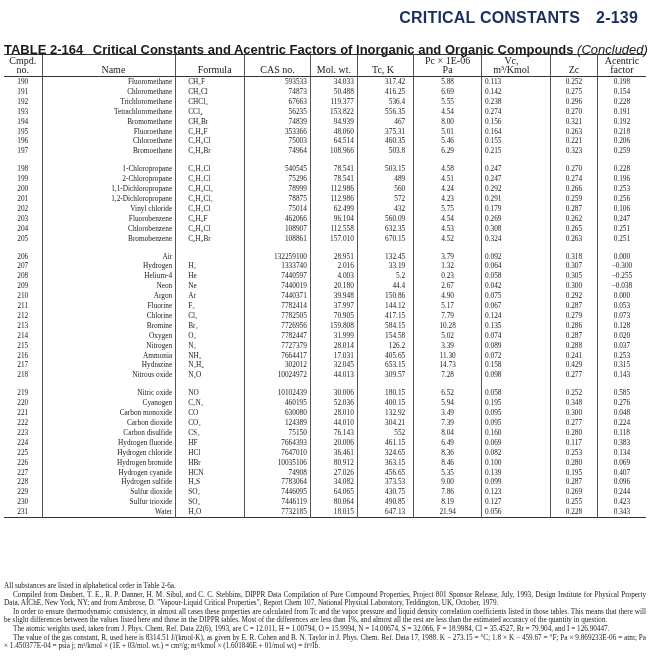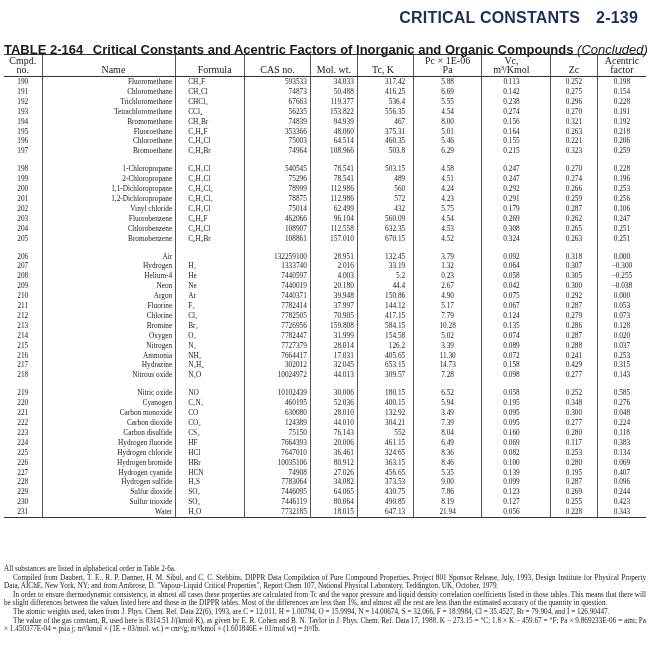--- a/index.html
+++ b/index.html
@@ -16,27 +16,27 @@
   table.data th, table.data td { border-left: 1.2px solid #555; }
   table.data th:first-child, table.data td:first-child { border-left: none; }
   table.data tbody { border-bottom: 1.5px solid #333; }
   .c-no { width: 30px; text-align: center; }
   .c-name { width: 112px; text-align: right; padding-left: 12px !important; }
   .c-formula { width: 50px; text-align: left; padding-left: 12px !important; }
   .c-cas { width: 56px; text-align: right; }
   .c-mw { width: 38px; text-align: right; }
   .c-tc { width: 42px; text-align: right; padding-right: 8px !important; }
   .c-pc { width: 58px; text-align: center; }
-  .c-vc { width: 50px; text-align: center; padding-right: 12px !important; }
+  .c-vc { width: 50px; text-align: left; padding-right: 12px !important; }
   .c-zc { width: 38px; text-align: center; }
   .c-af { width: 40px; text-align: center; }
   th.c-name, th.c-formula { text-align: center; }
   th.c-cas, th.c-mw, th.c-tc, th.c-vc { text-align: center; }
   tr.gap td { height: 8px; }
-  .notes { position: absolute; top: 565px; left: 4px; width: 642px; font-size: 7.2px; line-height: 8.6px; text-align: justify; }
+  .notes { position: absolute; top: 582px; left: 4px; width: 642px; font-size: 7.2px; line-height: 8.6px; text-align: justify; }
   .notes p { margin: 0; text-indent: 9px; }
   .notes p.first { text-indent: 0; }
 </style>
 </head>
 <body>
 
 <div class="running-head">
   <span>CRITICAL CONSTANTS</span><span class="pg">2-139</span>
 </div>
 

